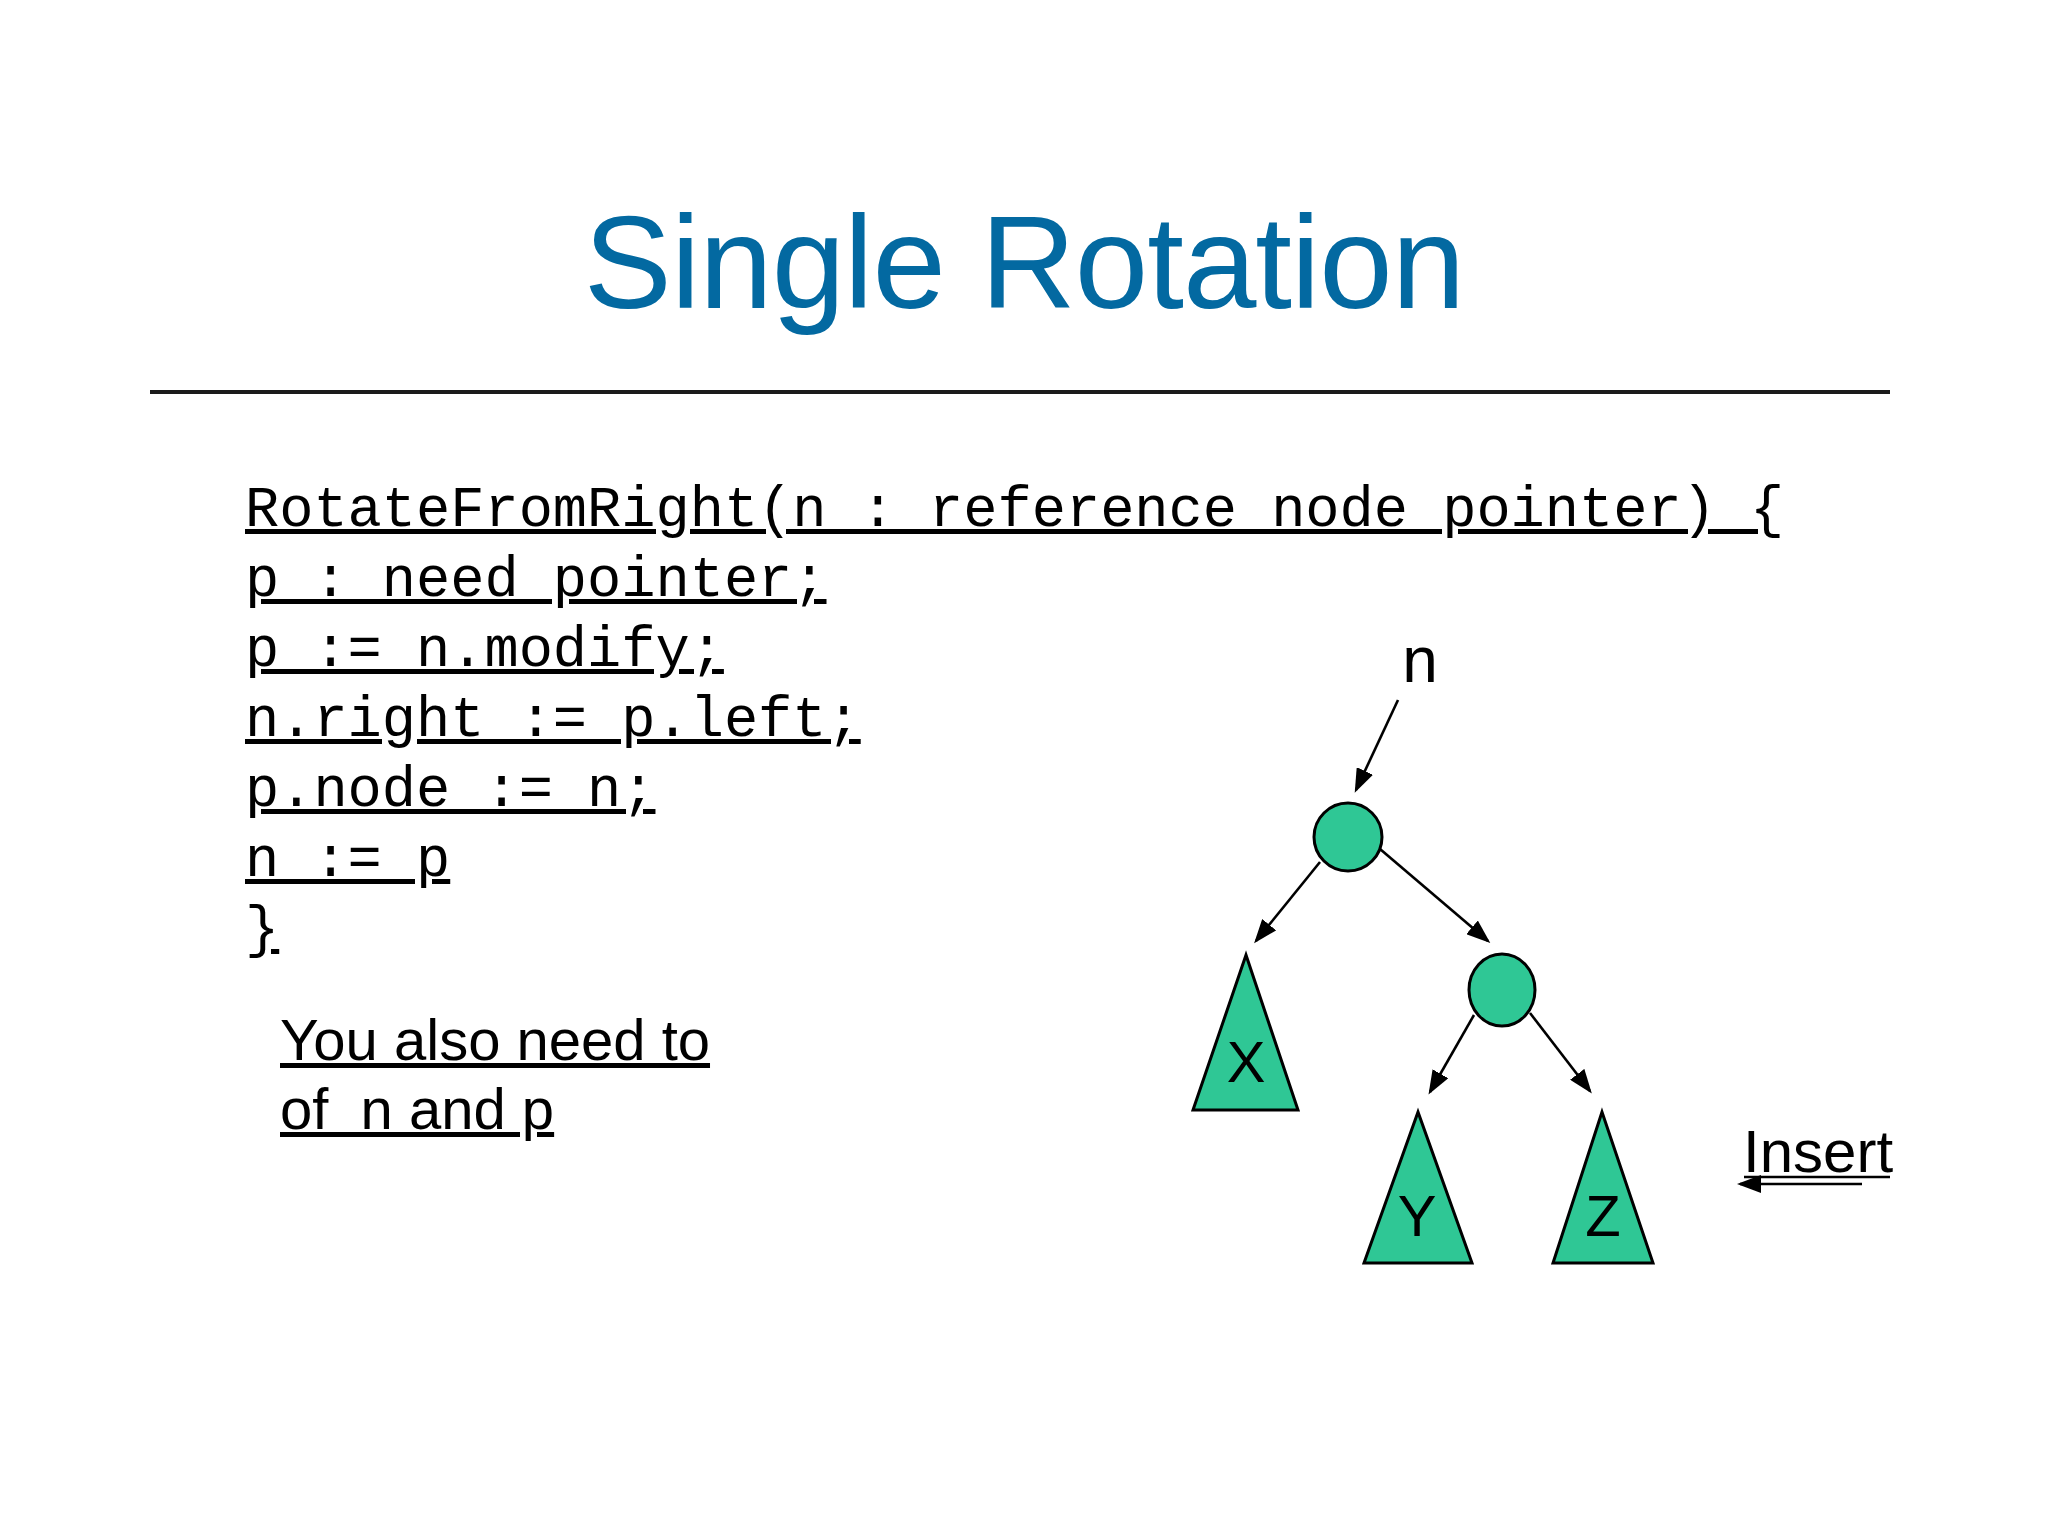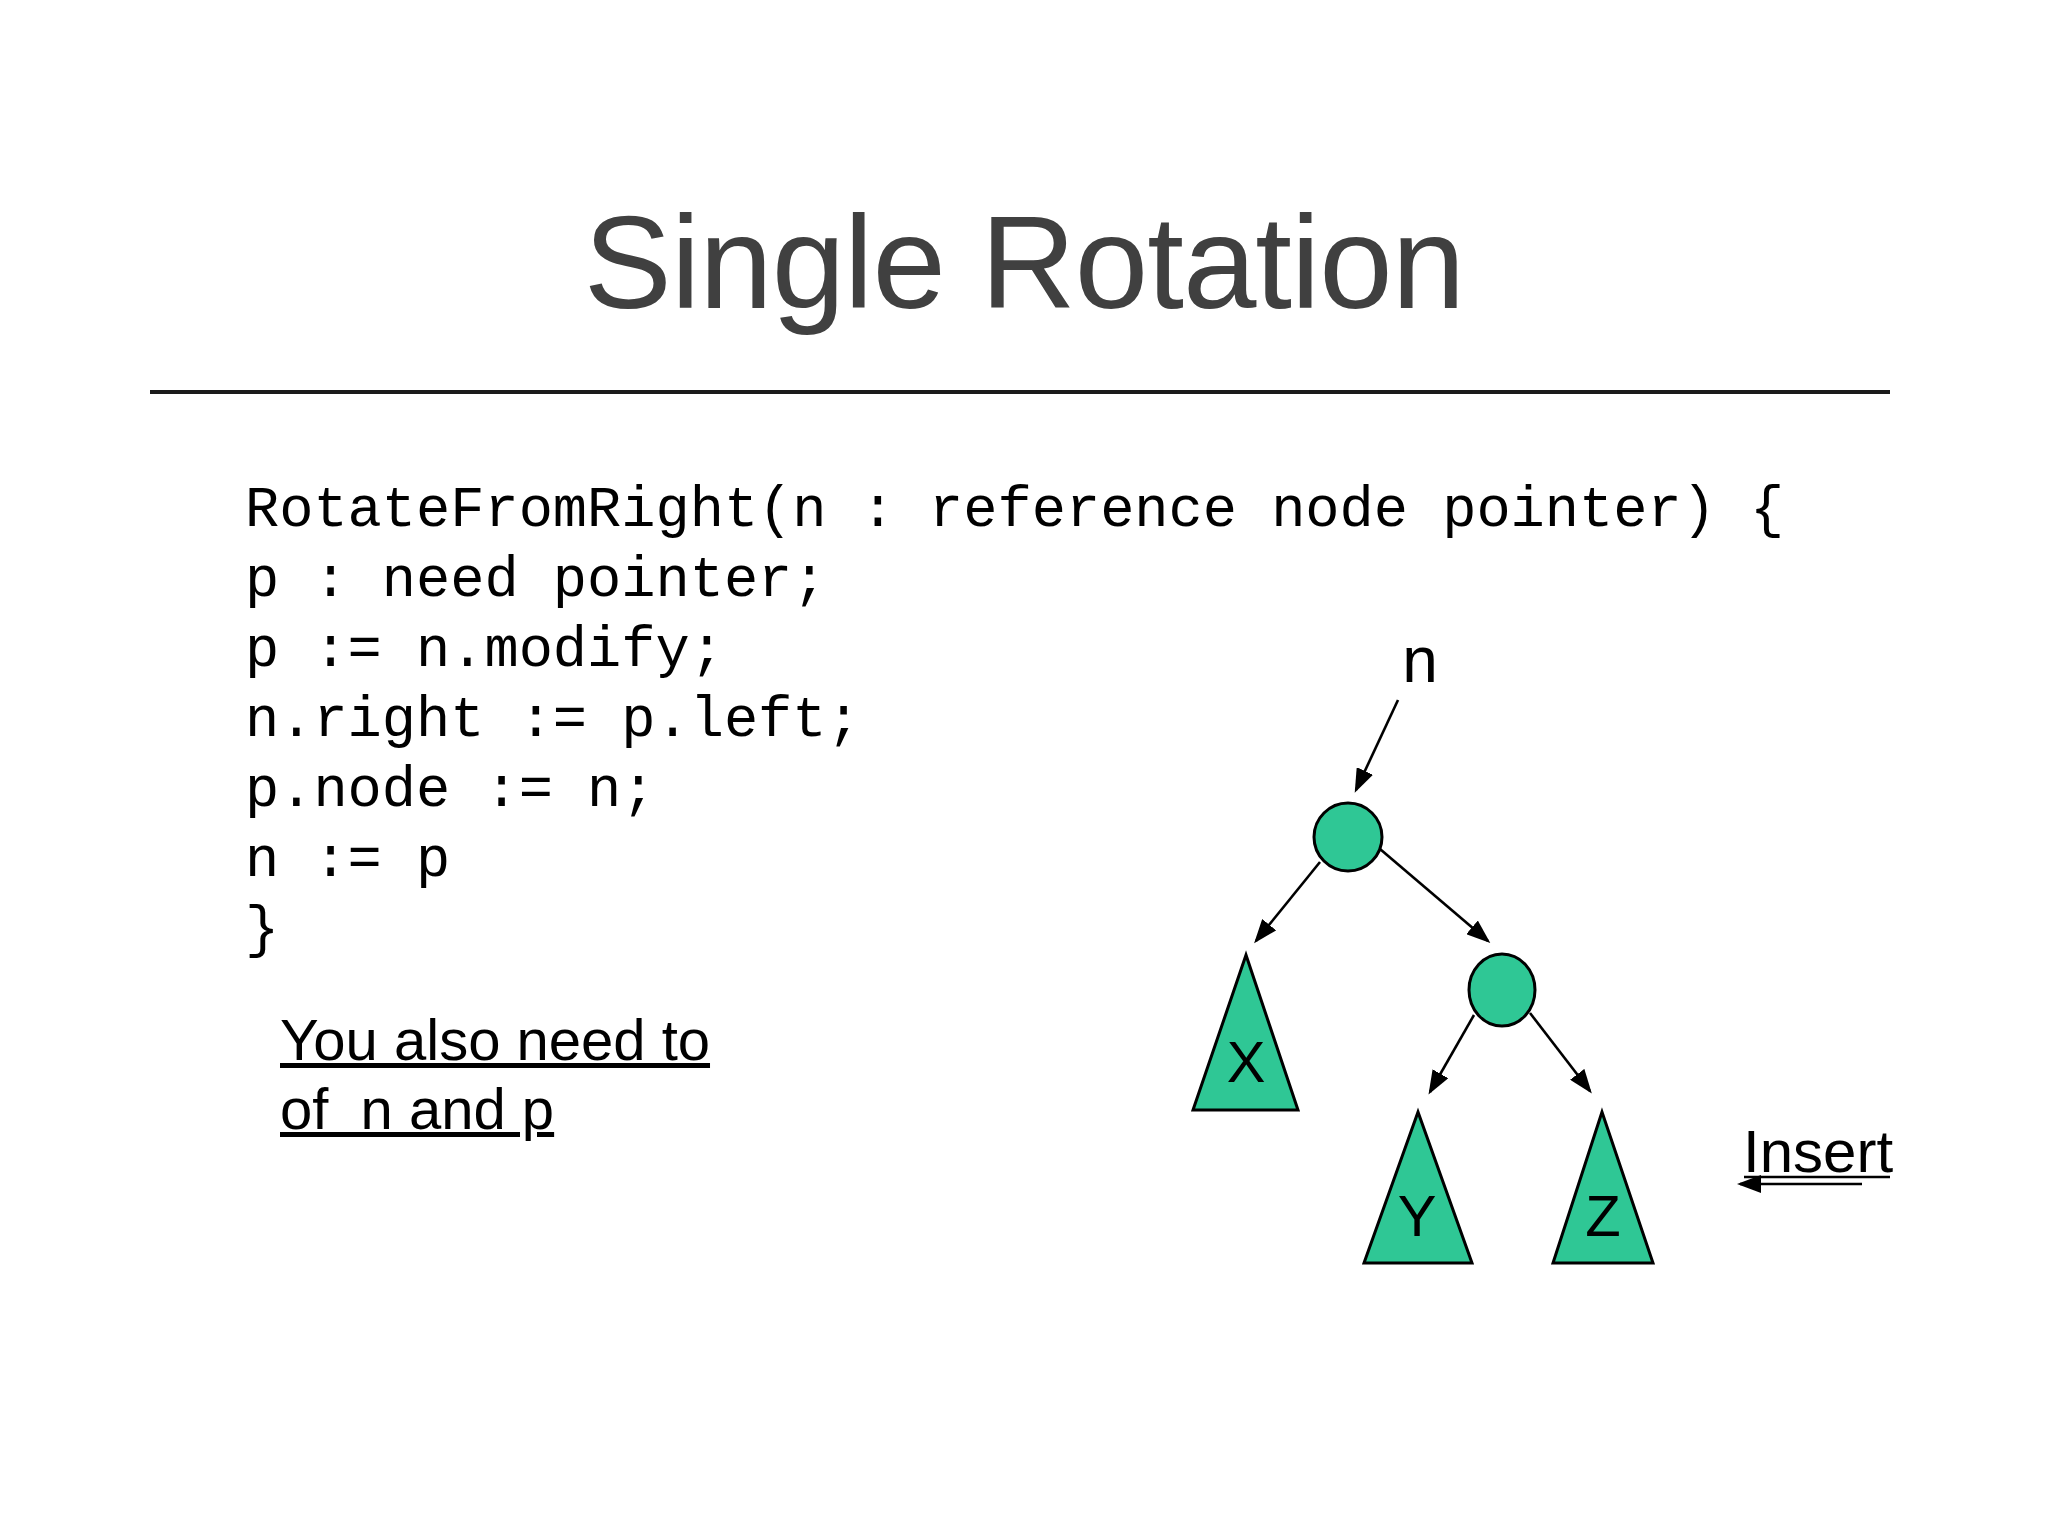--- a/index.html
+++ b/index.html
@@ -36,20 +36,21 @@
     background: #1b1b1b;
   }
   .code {
     position: absolute;
     left: 245px;
     top: 476px;
     font-family: "Liberation Mono", monospace;
     font-size: 57px;
     line-height: 70px;
     letter-spacing: 0;
+    text-decoration: underline;
   }
   .code .line { white-space: pre; }
   .note {
     position: absolute;
     left: 280px;
     top: 1005px;
     font-size: 58px;
     line-height: 69px;
   }
   .note .line { white-space: pre; text-decoration: underline; }
@@ -72,21 +73,21 @@
   .shape {
     stroke: #000000;
     stroke-width: 3;
   }
 </style>
 </head>
 <body>
 
 <div class="slide">
 
-  <div class="title" style="color: #404040;">Single Rotation</div>
+  <div class="title" style="color: #0369a1;">Single Rotation</div>
 
   <div class="divider"></div>
 
   <div class="code">
     <div class="line">RotateFromRight(n : reference node pointer) {</div>
     <div class="line">p : need pointer;</div>
     <div class="line">p := n.modify;</div>
     <div class="line">n.right := p.left;</div>
     <div class="line">p.node := n;</div>
     <div class="line">n := p</div>

